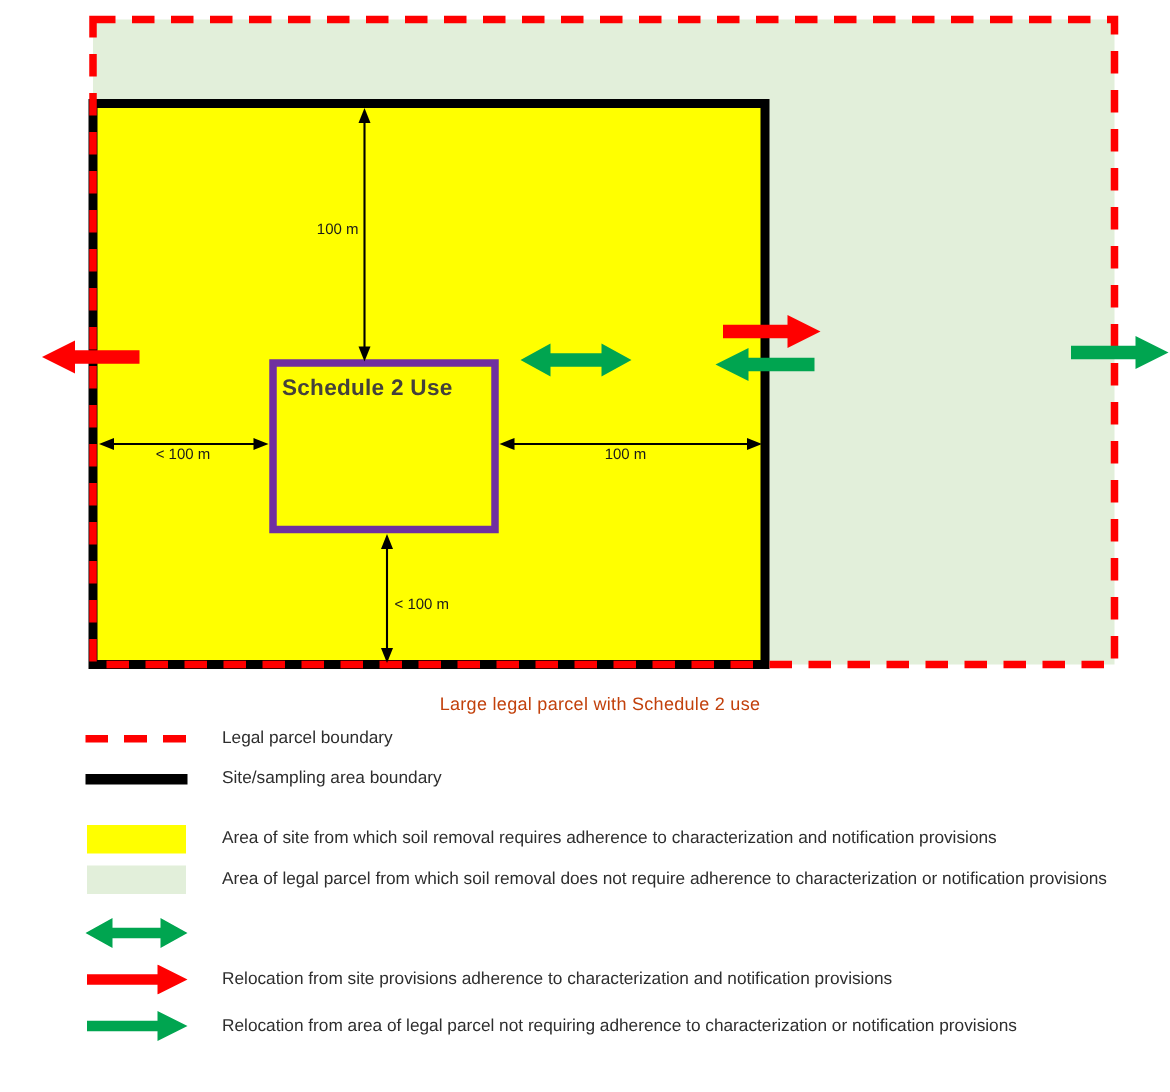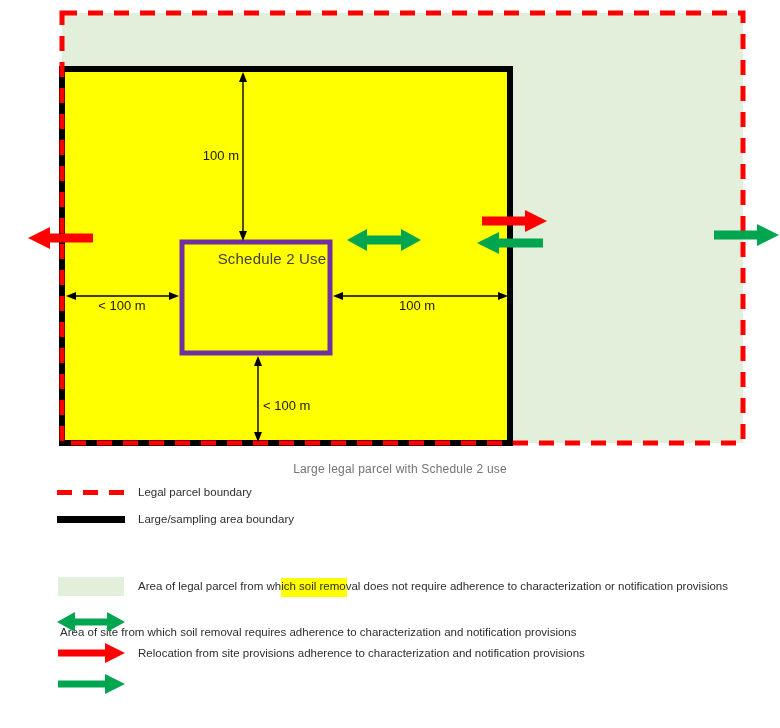--- a/index.html
+++ b/index.html
@@ -2,37 +2,37 @@
 <html style="--red: #FF0000; --green-arrow: #00A550; --yellow: #FFFF00; --parcel-green: #E2EFDA; --purple: #7030A0; --black: #000000;"><head>
 <meta charset="utf-8">
 <style>
   html,body{margin:0;padding:0;}
   body{
     width:780px;height:728px;background:#ffffff;position:relative;overflow:hidden;
     font-family:"Liberation Sans",sans-serif;color:#303030;
   }
   #diagram-svg{position:absolute;left:0;top:0;}
   .dim-label{
-    position:absolute;font-size:13px;color:#1a1a1a;white-space:nowrap;
+    position:absolute;font-size:10px;color:#1a1a1a;white-space:nowrap;
   }
   .schedule2-label{
-    position:absolute;left:198px;top:250px;width:148px;text-align:center;
-    font-size:15px;color:#44413b;letter-spacing:.2px;
+    position:absolute;left:188px;top:250px;width:148px;
+    font-size:15px;color:#44413b;letter-spacing:.2px;font-weight:bold;
   }
   .caption{
     position:absolute;left:20px;top:462px;width:760px;text-align:center;
-    font-size:12px;color:#737373;letter-spacing:.2px;
+    font-size:12px;color:#c2410c;letter-spacing:.2px;
   }
   .legend-row{
     position:absolute;left:52px;display:flex;align-items:center;height:22px;
   }
   .swatch-slot{
     width:78px;display:flex;justify-content:center;align-items:center;flex:0 0 78px;
   }
-  .legend-label{font-size:11.5px;color:#2e2e2e;white-space:nowrap;margin-left:8px;}
+  .legend-label{font-size:11.5px;color:#2e2e2e;white-space:nowrap;margin-left:18px;}
   .sw-dash{width:68px;height:5px;background:repeating-linear-gradient(90deg,var(--red) 0 15px,transparent 15px 26px);}
   .sw-black{width:68px;height:7px;background:var(--black);}
   .sw-yellow{width:66px;height:19px;background:var(--yellow);}
   .sw-green{width:66px;height:19px;background:var(--parcel-green);}
 </style>
 </head>
 <body>
 
 <svg id="diagram-svg" width="780" height="458" viewBox="0 0 780 458">
 
@@ -86,24 +86,24 @@
   <span class="swatch-slot">
       <span class="sw-dash"></span>
     </span>
   <span class="legend-label">Legal parcel boundary</span>
 </div>
 
 <div class="legend-row" style="top:508px;">
   <span class="swatch-slot">
       <span class="sw-black"></span>
     </span>
-  <span class="legend-label">Large/sampling area boundary</span>
+  <span class="legend-label">Site/sampling area boundary</span>
 </div>
 
-<div class="legend-row" style="top:548px;flex-direction:column;">
+<div class="legend-row" style="top:548px;">
   <span class="swatch-slot">
       <span class="sw-yellow"></span>
     </span>
   <span class="legend-label">Area of site from which soil removal requires adherence to characterization and notification provisions</span>
 </div>
 
 <div class="legend-row" style="top:575px;align-items:center;">
   <span class="swatch-slot">
       <span class="sw-green"></span>
     </span>
@@ -126,13 +126,14 @@
   </span>
   <span class="legend-label">Relocation from site provisions adherence to characterization and notification provisions</span>
 </div>
 
 <div class="legend-row" style="top:673px;">
   <span class="swatch-slot">
     <svg width="70" height="20" viewBox="0 0 70 20">
       <polygon fill="var(--green-arrow)" points="69,10 49,0 49,6.5 2,6.5 2,13.5 49,13.5 49,20"></polygon>
     </svg>
   </span>
+  <span class="legend-label">Relocation from area of legal parcel not requiring adherence to characterization or notification provisions</span>
 </div>
 
 </body></html>

